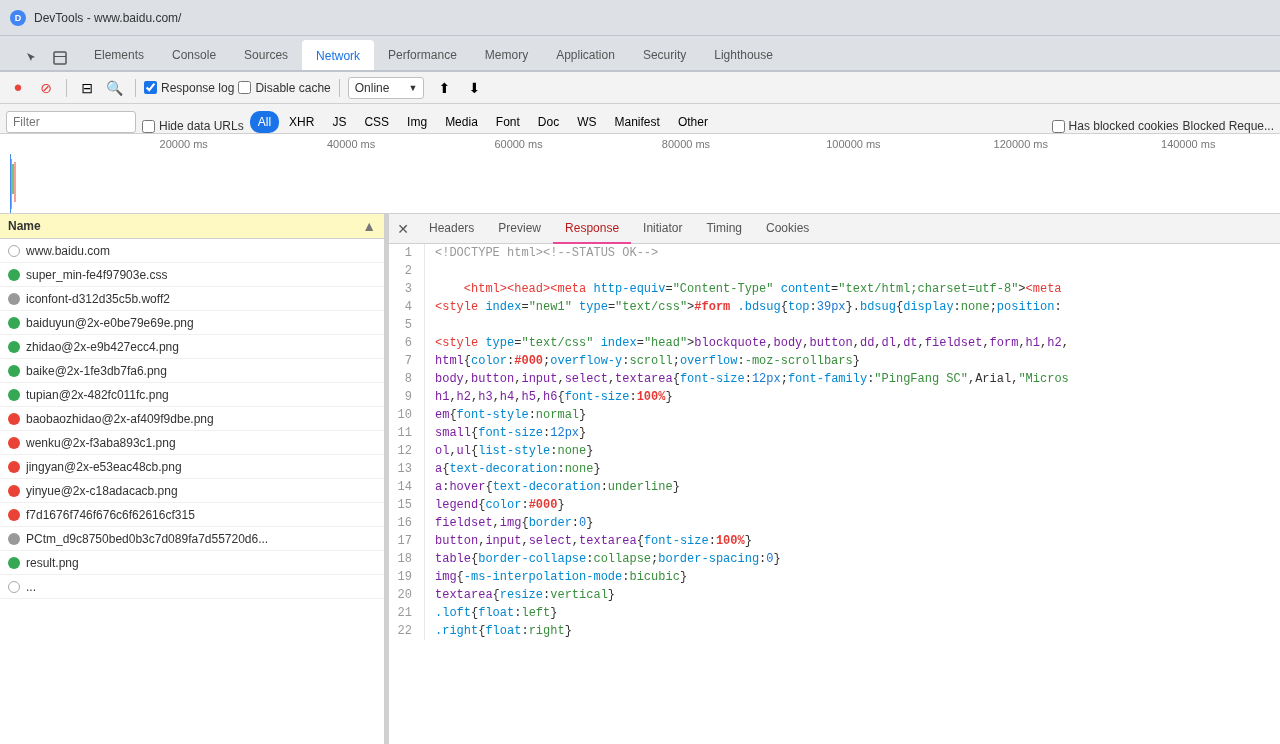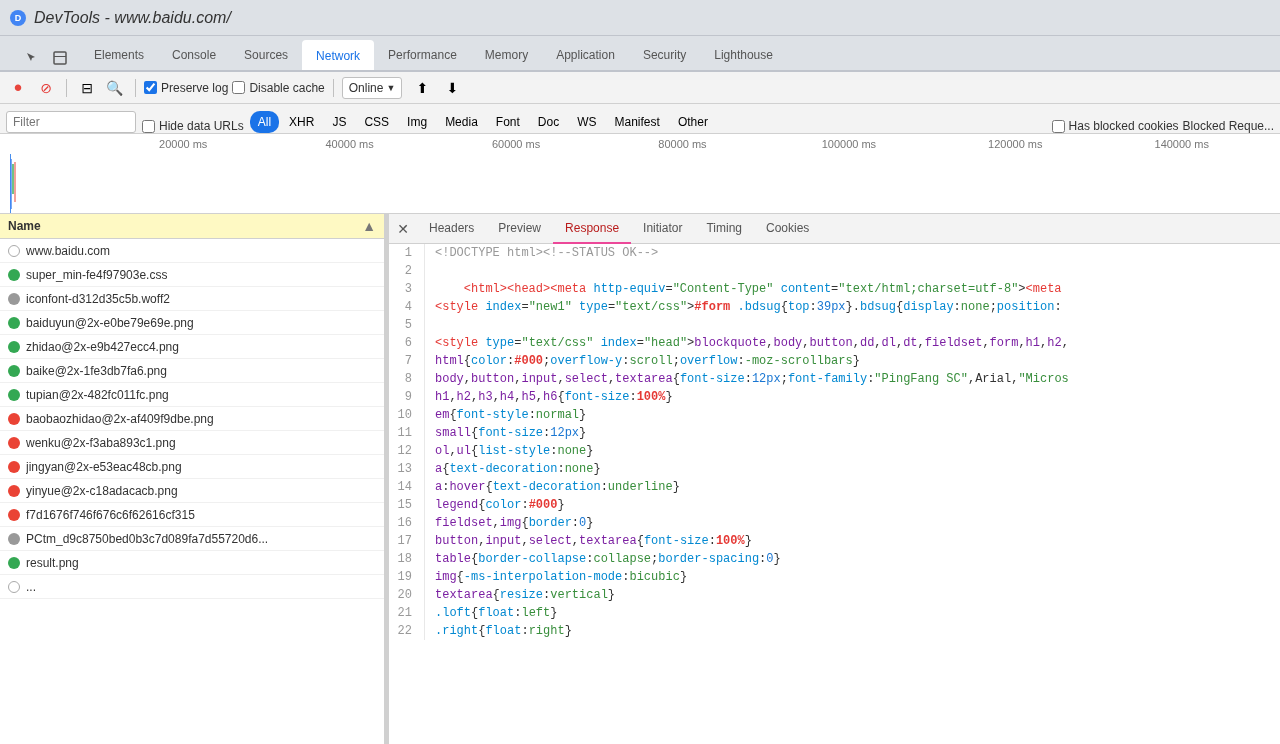--- a/index.html
+++ b/index.html
@@ -31,21 +31,21 @@
       width: 24px; height: 24px; display: flex; align-items: center; justify-content: center;
       cursor: pointer; border-radius: 3px; border: none; background: transparent; font-size: 14px;
     }
     .toolbar-btn.red { color: #e8453c; }
     .toolbar-sep { width: 1px; height: 18px; background: #c0c0c0; margin: 0 4px; }
     .preserve-log { display: flex; align-items: center; gap: 4px; font-size: 12px; cursor: pointer; }
     .preserve-log input { width: 13px; height: 13px; accent-color: #1a73e8; }
     .disable-cache { display: flex; align-items: center; gap: 4px; font-size: 12px; cursor: pointer; }
     .disable-cache input { width: 13px; height: 13px; }
     .online-select {
-      display: flex; align-items: center; gap: 3px; border: 1px solid #c0c0c0; border-radius: 3px;
+      display: flex; align-items: center; gap: 19px; border: 1px solid #c0c0c0; border-radius: 3px;
       padding: 2px 6px; background: #fff; cursor: pointer; font-size: 12px; height: 22px;
     }
     .upload-download { display: flex; align-items: center; gap: 6px; margin-left: 4px; }
 
     
     .filter-bar {
       display: flex; align-items: flex-end; background: #f3f3f3; border-bottom: 1px solid #d0d0d0;
       height: 30px; padding: 0 6px; gap: 6px;
     }
     .filter-input {
@@ -63,21 +63,21 @@
     .has-blocked { display: flex; align-items: center; gap: 4px; font-size: 12px; margin-left: auto; cursor: pointer; }
     .has-blocked input { width: 13px; height: 13px; }
 
     
     .timeline {
       background: #fff; border-bottom: 1px solid #d0d0d0; height: 80px; position: relative;
       display: flex;
     }
     .timeline-labels {
       display: flex; align-items: flex-start; padding-top: 4px;
-      position: absolute; top: 0; left: 0; right: 15px;
+      position: absolute; top: 0; left: 0; right: 8px;
     }
     .timeline-label { font-size: 11px; color: #777; flex: 1; text-align: center; }
 
     
     .main { display: flex; height: calc(100vh - 36px - 36px - 32px - 30px - 80px); }
 
     
     .file-list-panel {
       width: 385px; min-width: 385px; border-right: 1px solid #d0d0d0; background: #fff;
       display: flex; flex-direction: column; overflow: hidden;
@@ -149,21 +149,21 @@
 
     .resize-handle {
       width: 4px; background: #d0d0d0; cursor: col-resize; flex-shrink: 0;
     }
   </style>
 </head>
 <body>
 
 <div class="title-bar">
   <div style="width:16px;height:16px;background:#4285f4;border-radius:50%;display:flex;align-items:center;justify-content:center;color:#fff;font-size:9px;font-weight:bold;">D</div>
-  <span style="font-size:16px;color:#333;font-style:italic;">DevTools - www.baidu.com/</span>
+  <span style="font-size:12px;color:#333;">DevTools - www.baidu.com/</span>
 </div>
 
 <div class="tab-bar">
   <div style="width:24px;height:24px;display:flex;align-items:center;justify-content:center;cursor:pointer;margin-right:4px;">
     <svg width="14" height="14" viewBox="0 0 14 14">
         <path d="M2 2 L6 10 L7 7 L10 6 Z" fill="#555"></path>
       </svg>
   </div>
   <div style="width:24px;height:24px;display:flex;align-items:center;justify-content:center;cursor:pointer;margin-right:8px;">
     <svg width="14" height="14" viewBox="0 0 14 14">
@@ -184,21 +184,21 @@
 
 <div class="toolbar">
   <button class="toolbar-btn red">⏺</button>
   <button class="toolbar-btn" style="color:#e53935;">⊘</button>
   <div class="toolbar-sep"></div>
   <button class="toolbar-btn">⊟</button>
   <button class="toolbar-btn">🔍</button>
   <div class="toolbar-sep"></div>
   <label class="preserve-log">
     <input type="checkbox" checked="" style="">
-    <span>Preserve log</span>
+    <span>Response log</span>
   </label>
   <label class="disable-cache">
     <input type="checkbox" style="">
     <span>Disable cache</span>
   </label>
   <div class="toolbar-sep"></div>
   <div class="online-select">
     <span>Online</span>
     <span style="font-size:9px;">▼</span>
   </div>

